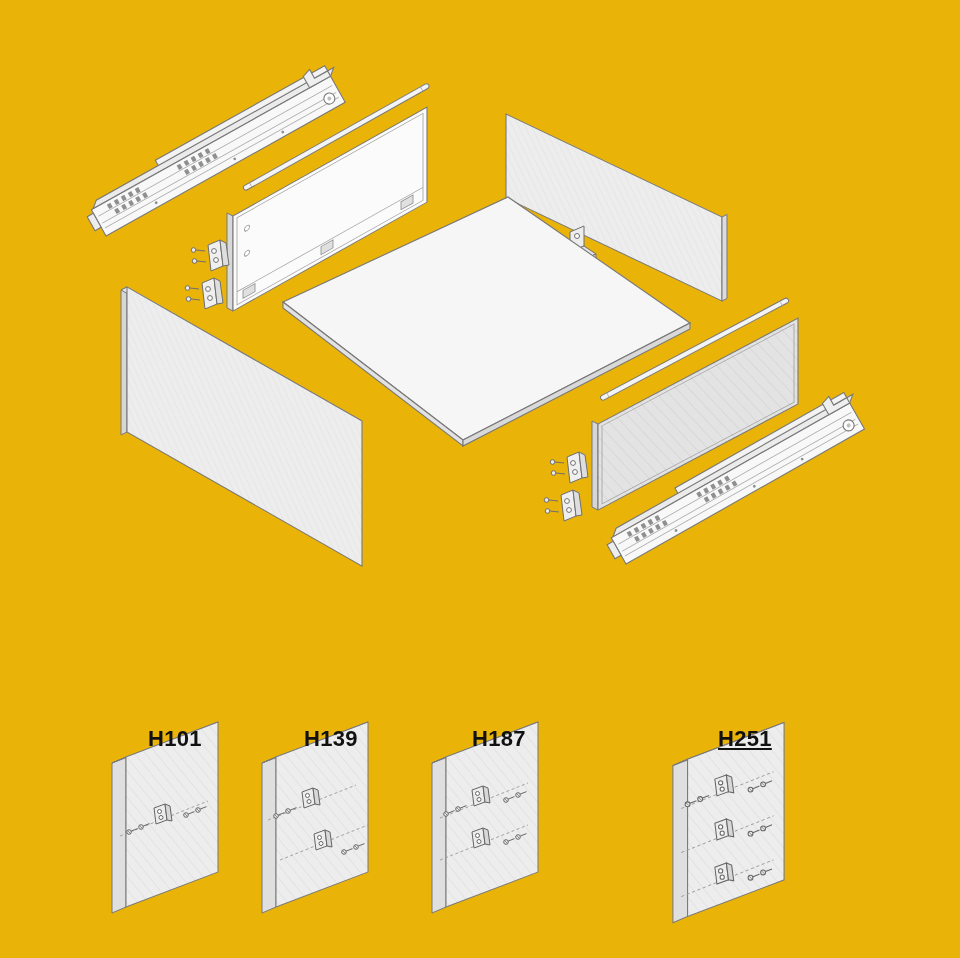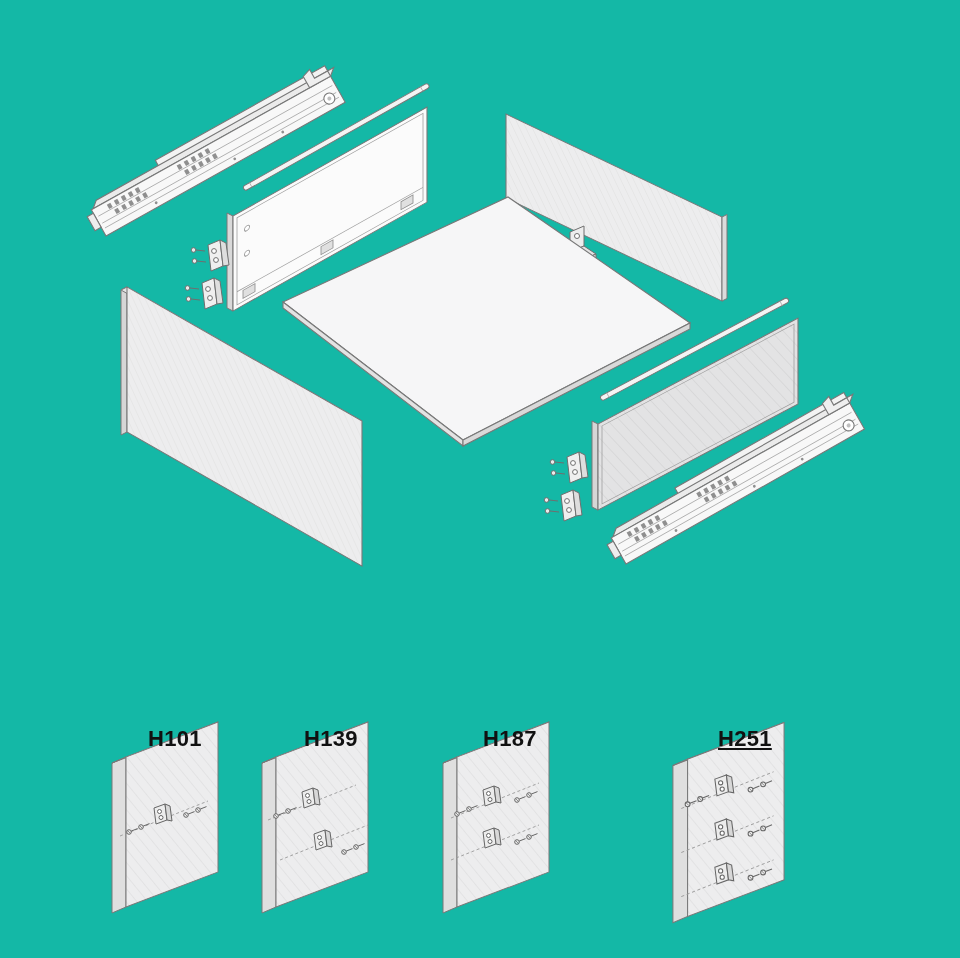--- a/index.html
+++ b/index.html
@@ -5,21 +5,21 @@
   html, body {
     margin: 0;
     padding: 0;
     background: #ffffff;
     font-family: "Liberation Sans", sans-serif;
   }
   .stage {
     position: relative;
     width: 960px;
     height: 958px;
-    background: #14b8a6;
+    background: #eab308;
     overflow: hidden;
   }
   .main-svg {
     position: absolute;
     left: 0;
     top: 0;
   }
   .variants-row .variant {
     position: absolute;
     width: 200px;
@@ -37,21 +37,21 @@
     left: 52px;
     font-size: 22px;
     font-weight: 700;
     color: #111111;
     letter-spacing: 0.3px;
     white-space: nowrap;
     z-index: 2;
   }
   #variant-1 { left: 96px;  top: 712px; }
   #variant-2 { left: 246px; top: 712px; }
-  #variant-3 { left: 427px; top: 712px; }
+  #variant-3 { left: 416px; top: 712px; }
   #variant-4 { left: 656px; top: 712px; width: 210px; }
   #variant-2 .variant-label { left: 58px; text-align: right; }
   #variant-3 .variant-label { left: 56px; }
   #variant-4 .variant-label { left: 62px; text-decoration: underline; }
 </style>
 </head>
 <body>
 
 <div class="stage">
 

